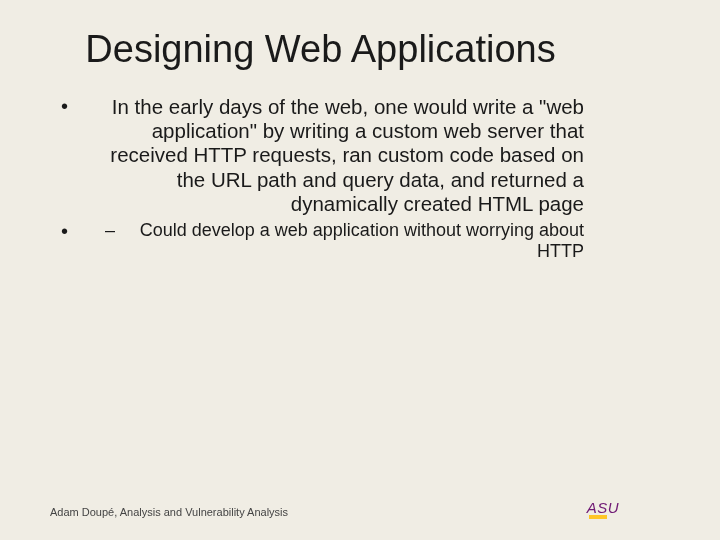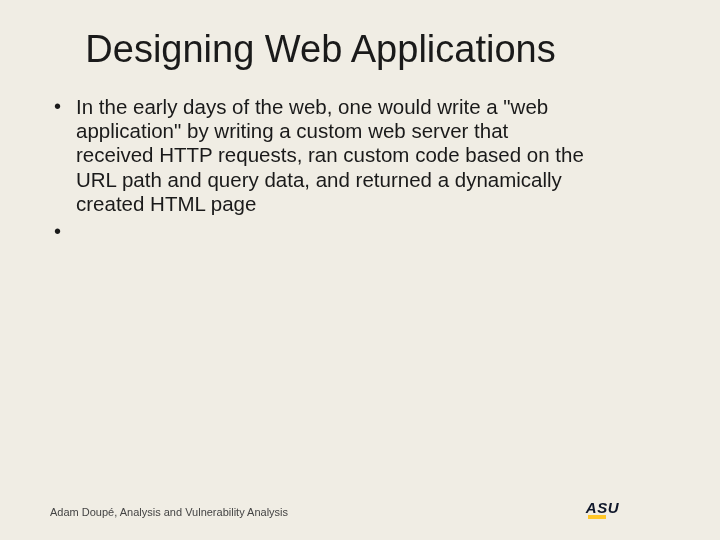--- a/index.html
+++ b/index.html
@@ -21,21 +21,22 @@
   }
   .title {
     font-size: 38px;
     text-align: center;
     margin: 0 0 24px 0;
     font-weight: normal;
   }
   ul.lvl1 {
     list-style: none;
     padding-left: 0;
-    margin: 0;
+    margin: 7px;
+    text-align: right;
   }
   ul.lvl1 > li {
     position: relative;
     padding-left: 26px;
     font-size: 20.5px;
     line-height: 1.18;
     margin-bottom: 4px;
   }
   ul.lvl1 > li::before {
     content: "•";
@@ -69,24 +70,24 @@
     color: #444;
   }
   .logo {
     position: absolute;
     bottom: 20px;
     right: 46px;
     display: flex;
     align-items: flex-end;
   }
   .logo .asu {
-    font-weight: 700;
+    font-weight: 400;
     font-size: 15px;
     letter-spacing: 0.5px;
-    color: #0f172a;
+    color: #701a75;
     font-style: italic;
     line-height: 1;
   }
   .logo .bar {
     width: 18px;
     height: 4px;
     background: #ffc627;
     margin-left: 2px;
     margin-bottom: 1px;
   }
@@ -96,20 +97,25 @@
 <body>
 
 <div class="slide">
   <h1 class="title">Designing Web Applications</h1>
 
   <ul class="lvl1">
     <li>
       <span>In the early days of the web, one would write a "web application" by writing a custom web server that received HTTP requests, ran custom code based on the URL path and query data, and returned a dynamically created HTML page</span>
     </li>
     <li>
+      <ul class="lvl2">
+        <li>
+          <span>Could develop a web application without worrying about HTTP</span>
+        </li>
+      </ul>
     </li>
   </ul>
 
   <div class="footer">Adam Doupé, Analysis and Vulnerability Analysis</div>
 
   <div class="logo">
     <div class="logo-stack">
       <span class="asu">ASU</span>
       <span class="bar"></span>
     </div>

